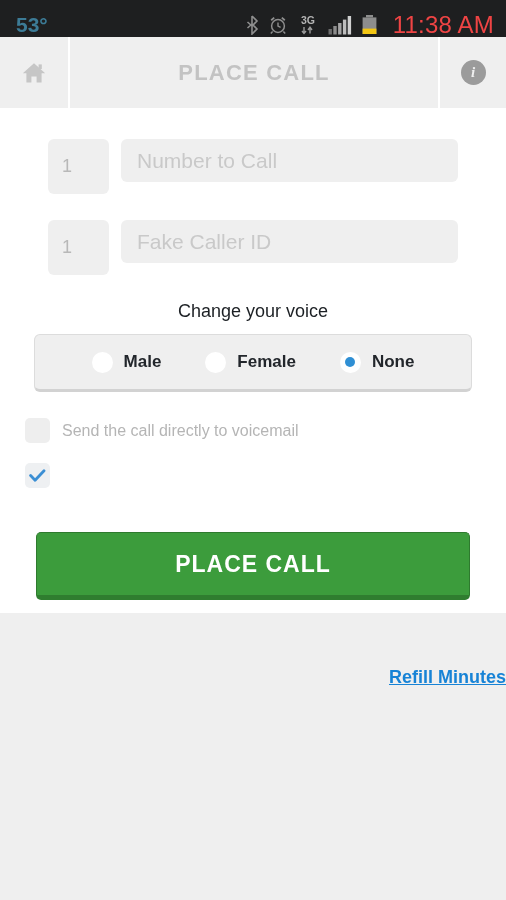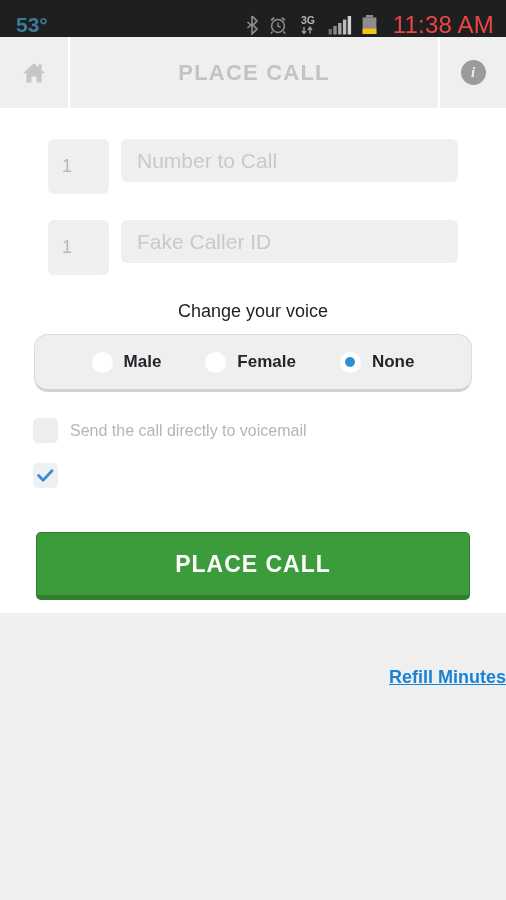--- a/index.html
+++ b/index.html
@@ -70,32 +70,32 @@
   }
 
   .voice-title {
     text-align:center; margin-top:26px;
     color:#1c2024; font-size:18px; font-weight:normal;
   }
 
   .radio-group {
     margin:12px 34px 0 34px; height:58px;
     background:#efefef; border:1px solid #dcdcdc; border-bottom:3px solid #d2d2d2;
-    border-radius:14px;
+    border-radius:6px;
     display:flex; align-items:center; justify-content:center; gap:0;
   }
   .radio-opt { display:flex; align-items:center; gap:11px; margin:0 22px; }
   .radio {
     width:21px; height:21px; border-radius:50%; background:#ffffff;
     display:flex; align-items:center; justify-content:center; flex:0 0 auto;
   }
   .radio .dot { width:10px; height:10px; border-radius:50%; background:#2f8fd4; }
   .radio-label { color:#22262b; font-size:17px; font-weight:bold; }
 
-  .check-row { display:flex; align-items:center; gap:12px; padding-left:33px; }
+  .check-row { display:flex; align-items:center; gap:12px; padding-left:25px; }
   .chk1 { margin-top:26px; }
   .chk2 { margin-top:20px; }
   .checkbox {
     width:25px; height:25px; border-radius:5px; background:#eeeeee;
     display:flex; align-items:center; justify-content:center; flex:0 0 auto;
   }
   .checkbox.on { background:#eef0f2; }
   .check-label { color:#b5b5b5; font-size:16px; }
 
   .place-btn {

